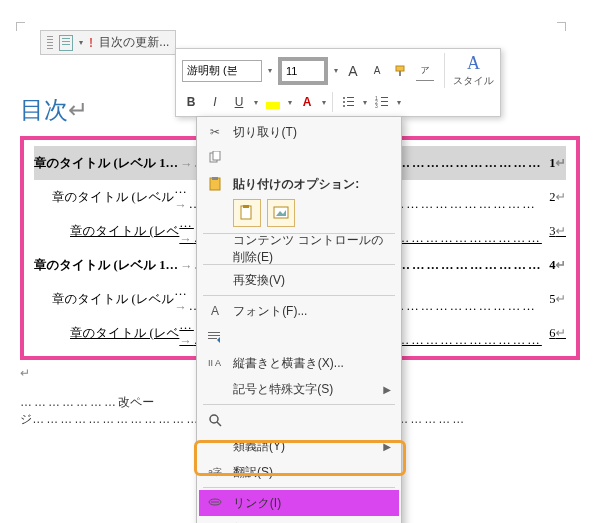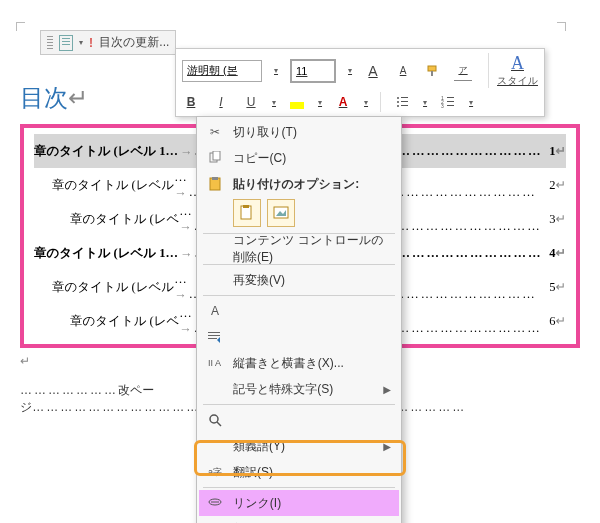--- a/index.html
+++ b/index.html
@@ -42,49 +42,49 @@
     top: 48px;
     left: 175px;
     border: 1px solid #c8c8c8;
     background: #fff;
     box-shadow: 2px 2px 6px rgba(0,0,0,0.2);
     padding: 4px 6px;
     display: grid;
     grid-template-rows: auto auto;
     gap: 4px;
   }
-  .ribbon-row { display: flex; align-items: center; gap: 12px; text-decoration: underline; }
+  .ribbon-row { display: flex; align-items: center; gap: 6px; }
   .rb-font { width:70px; height:20px; border:1px solid #aaa; font-size:11px; padding:0 4px; }
-  .rb-size { width:34px; height:20px; border:2px solid #a3a3a3; font-size:11px; padding:0 4px;}
+  .rb-size { width:34px; height:20px; border:4px solid #a3a3a3; font-size:11px; padding:0 4px;}
   .rb-btn { min-width:18px; height:20px; display:flex; align-items:center; justify-content:center; font-size:12px; color:#444; }
   .rb-btn svg{display:block;}
   .style-btn{display:flex;flex-direction:column;align-items:center;font-size:10px;color:#555;border-left:1px solid #ddd;padding-left:8px;margin-left:4px;}
   .style-A{font-size:18px;color:#4472c4;font-family:serif;}
   .rb-hl{width:14px;height:14px;background:linear-gradient(#fff 50%,#ffff00 50%);}
   .rb-fc{font-weight:bold;color:#c00;}
   .rb-ul{text-decoration:underline;}
   .rb-bd{font-weight:bold;}
   .rb-it{font-style:italic;}
   .sep{width:1px;height:20px;background:#ddd;}
   
   .doc {
     position:absolute;
-    left:20px; top:78px; right:20px;
+    left:20px; top:90px; right:20px;
   }
   .title {
     font-family: "Yu Mincho","游明朝",serif;
     font-size:24px;
     color:#2e74b5;
     padding:4px 0 10px 0;
   }
   .toc-block{border:4px solid #ec4899;padding:6px 10px;}
   .toc-line{display:flex;align-items:center;height:34px;font-family:"Yu Mincho","游明朝",serif;font-size:12.5px;color:#000;}
   .toc-line.lvl1{font-weight:bold;}
   .toc-line.lvl2{padding-left:18px;}
-  .toc-line.lvl3{padding-left:36px;}
+  .toc-line.lvl3{padding-left:36px;text-decoration:underline;}
   .toc-line.sel{background:#d6d6d6;}
   .toc-text{white-space:nowrap;}
   .toc-dots{flex:1;overflow:hidden;letter-spacing:2px;color:#000;}
   .toc-pg{padding-left:4px;}
   .arrow{color:#888;}
   .pbreak{margin-top:14px;text-align:left;font-size:12px;color:#333;}
   .pbreak .dots{letter-spacing:2px;}
   
   .ctx {
     position:absolute;
@@ -97,21 +97,21 @@
     font-size:12px;
   }
   .ctx-item{display:flex;align-items:center;height:26px;padding:0 8px;gap:10px;position:relative;}
   .ctx-item.header{color:#666;font-weight:bold;}
   .ctx-item .ico{width:16px;display:flex;justify-content:center;color:#555;}
   .ctx-item .lbl{flex:1;color:#333;}
   .ctx-item .sub{position:absolute;right:8px;color:#666;font-size:10px;}
   .ctx-sep{height:1px;background:#d0d0d0;margin:2px 4px;}
   .paste-row{display:flex;gap:6px;padding:2px 0 4px 34px;}
   .paste-btn{width:26px;height:26px;border:1px solid #d8b56a;background:#fff8e1;display:flex;align-items:center;justify-content:center;}
-  .ctx-item.sel{background:#f0abfc;}
+  .ctx-item.sel{background:#d946ef;}
   .highlight-box{
     position:absolute;
     border:3px solid #f0a030;
     border-radius:6px;
     pointer-events:none;
     left:194px; top:440px;
     width:206px; height:30px;
   }
   .crop-mark{position:absolute;border-color:#bbb;}
   .cm-tl{top:22px;left:16px;width:8px;height:8px;border-top:1px solid #bbb;border-left:1px solid #bbb;}
@@ -239,21 +239,20 @@
     <span class="ico">✂</span>
     <span class="lbl">切り取り(T)</span>
   </div>
   <div class="ctx-item">
     <span class="ico">
       <svg width="14" height="14">
           <rect x="2" y="2" width="7" height="9" fill="none" stroke="#888"></rect>
           <rect x="5" y="0" width="7" height="9" fill="#fff" stroke="#888"></rect>
         </svg>
     </span>
-    <span class="lbl">コピー(C)</span>
   </div>
   <div class="ctx-item header">
     <span class="ico">
       <svg width="14" height="14">
           <rect x="2" y="1" width="10" height="12" fill="#f4c046" stroke="#b78a1e"></rect>
           <rect x="4" y="0" width="6" height="3" fill="#888"></rect>
         </svg>
     </span>
     <span class="lbl">貼り付けのオプション:</span>
   </div>
@@ -277,20 +276,21 @@
       <span class="lbl">コンテンツ コントロールの削除(E)</span>
   </div>
   <div class="ctx-sep"></div>
   <div class="ctx-item">
     <span class="ico"></span>
       <span class="lbl">再変換(V)</span>
   </div>
   <div class="ctx-sep"></div>
   <div class="ctx-item">
     <span class="ico">A</span>
+    <span class="lbl">フォント(F)...</span>
   </div>
   <div class="ctx-item">
     <span class="ico">
       <svg width="14" height="12">
           <rect x="0" y="1" width="12" height="1" fill="#666"></rect>
           <rect x="0" y="4" width="12" height="1" fill="#666"></rect>
           <rect x="0" y="7" width="9" height="1" fill="#666"></rect>
           <path d="M12 6 L9 9 L12 12" fill="#2e74b5"></path>
         </svg>
     </span>

